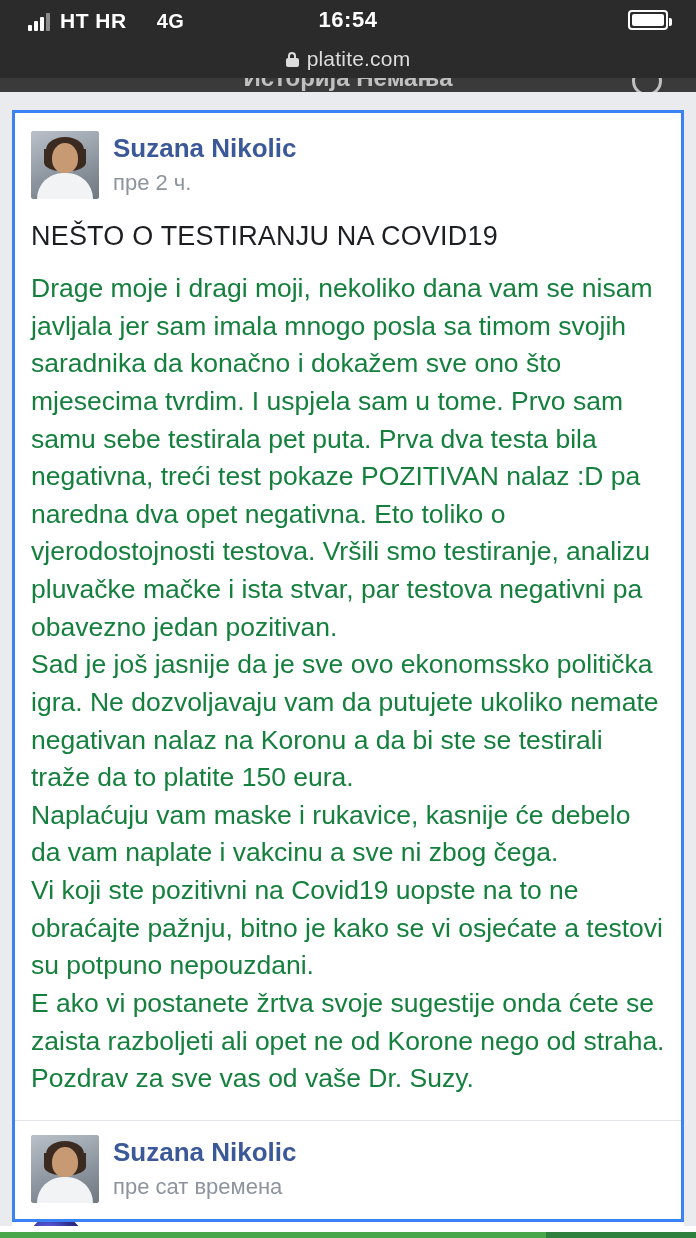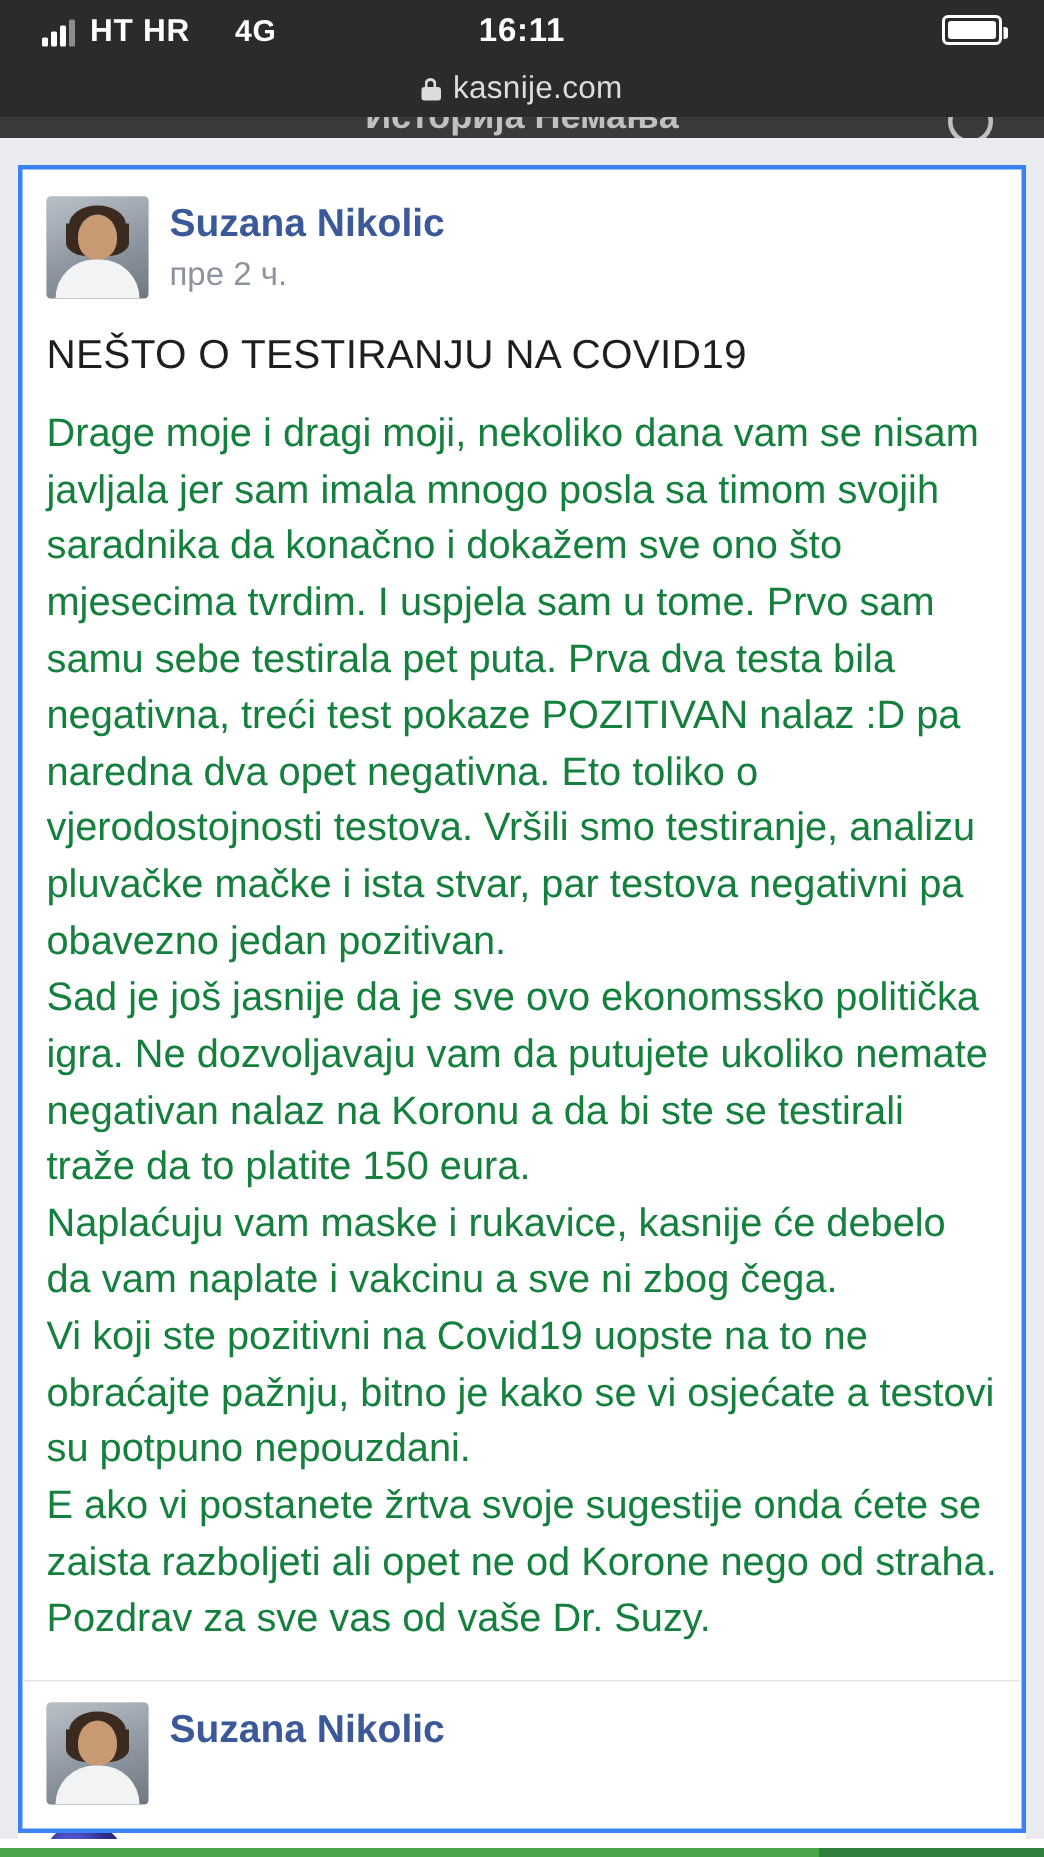--- a/index.html
+++ b/index.html
@@ -363,34 +363,34 @@
     <div class="status-left">
       <span class="signal-bars">
         <i></i>
           <i></i>
           <i></i>
           <i></i>
       </span>
       <span class="carrier">HT HR</span>
       <span class="network">4G</span>
     </div>
-    <div class="status-center">16:11</div>
+    <div class="status-center">16:54</div>
     <div class="status-right">
       <span class="battery">
           <span class="fill"></span>
         </span>
     </div>
   </div>
 
   <div class="url-bar">
     <span class="lock-icon">
       <span class="shackle"></span>
         <span class="body"></span>
     </span>
-    <span class="url-text">kasnije.com</span>
+    <span class="url-text">platite.com</span>
   </div>
 
   <div class="app-header-strip">
     <div class="app-header-title">Историја Немања</div>
     <div class="app-header-icon"></div>
   </div>
 
   <div class="page">
 
     <div class="card">
@@ -421,20 +421,21 @@
 
       <div class="comment-row">
         <div class="avatar">
           <span class="bg"></span>
             <span class="hair"></span>
             <span class="face"></span>
             <span class="body"></span>
         </div>
         <div class="post-meta">
           <div class="comment-name">Suzana Nikolic</div>
+          <div class="comment-time">пре сат времена</div>
         </div>
       </div>
 
     </div>
 
     <div class="cut-row">
       <div class="cut-avatar"></div>
       <div class="cut-name">San D RA Matijašević</div>
     </div>
 

